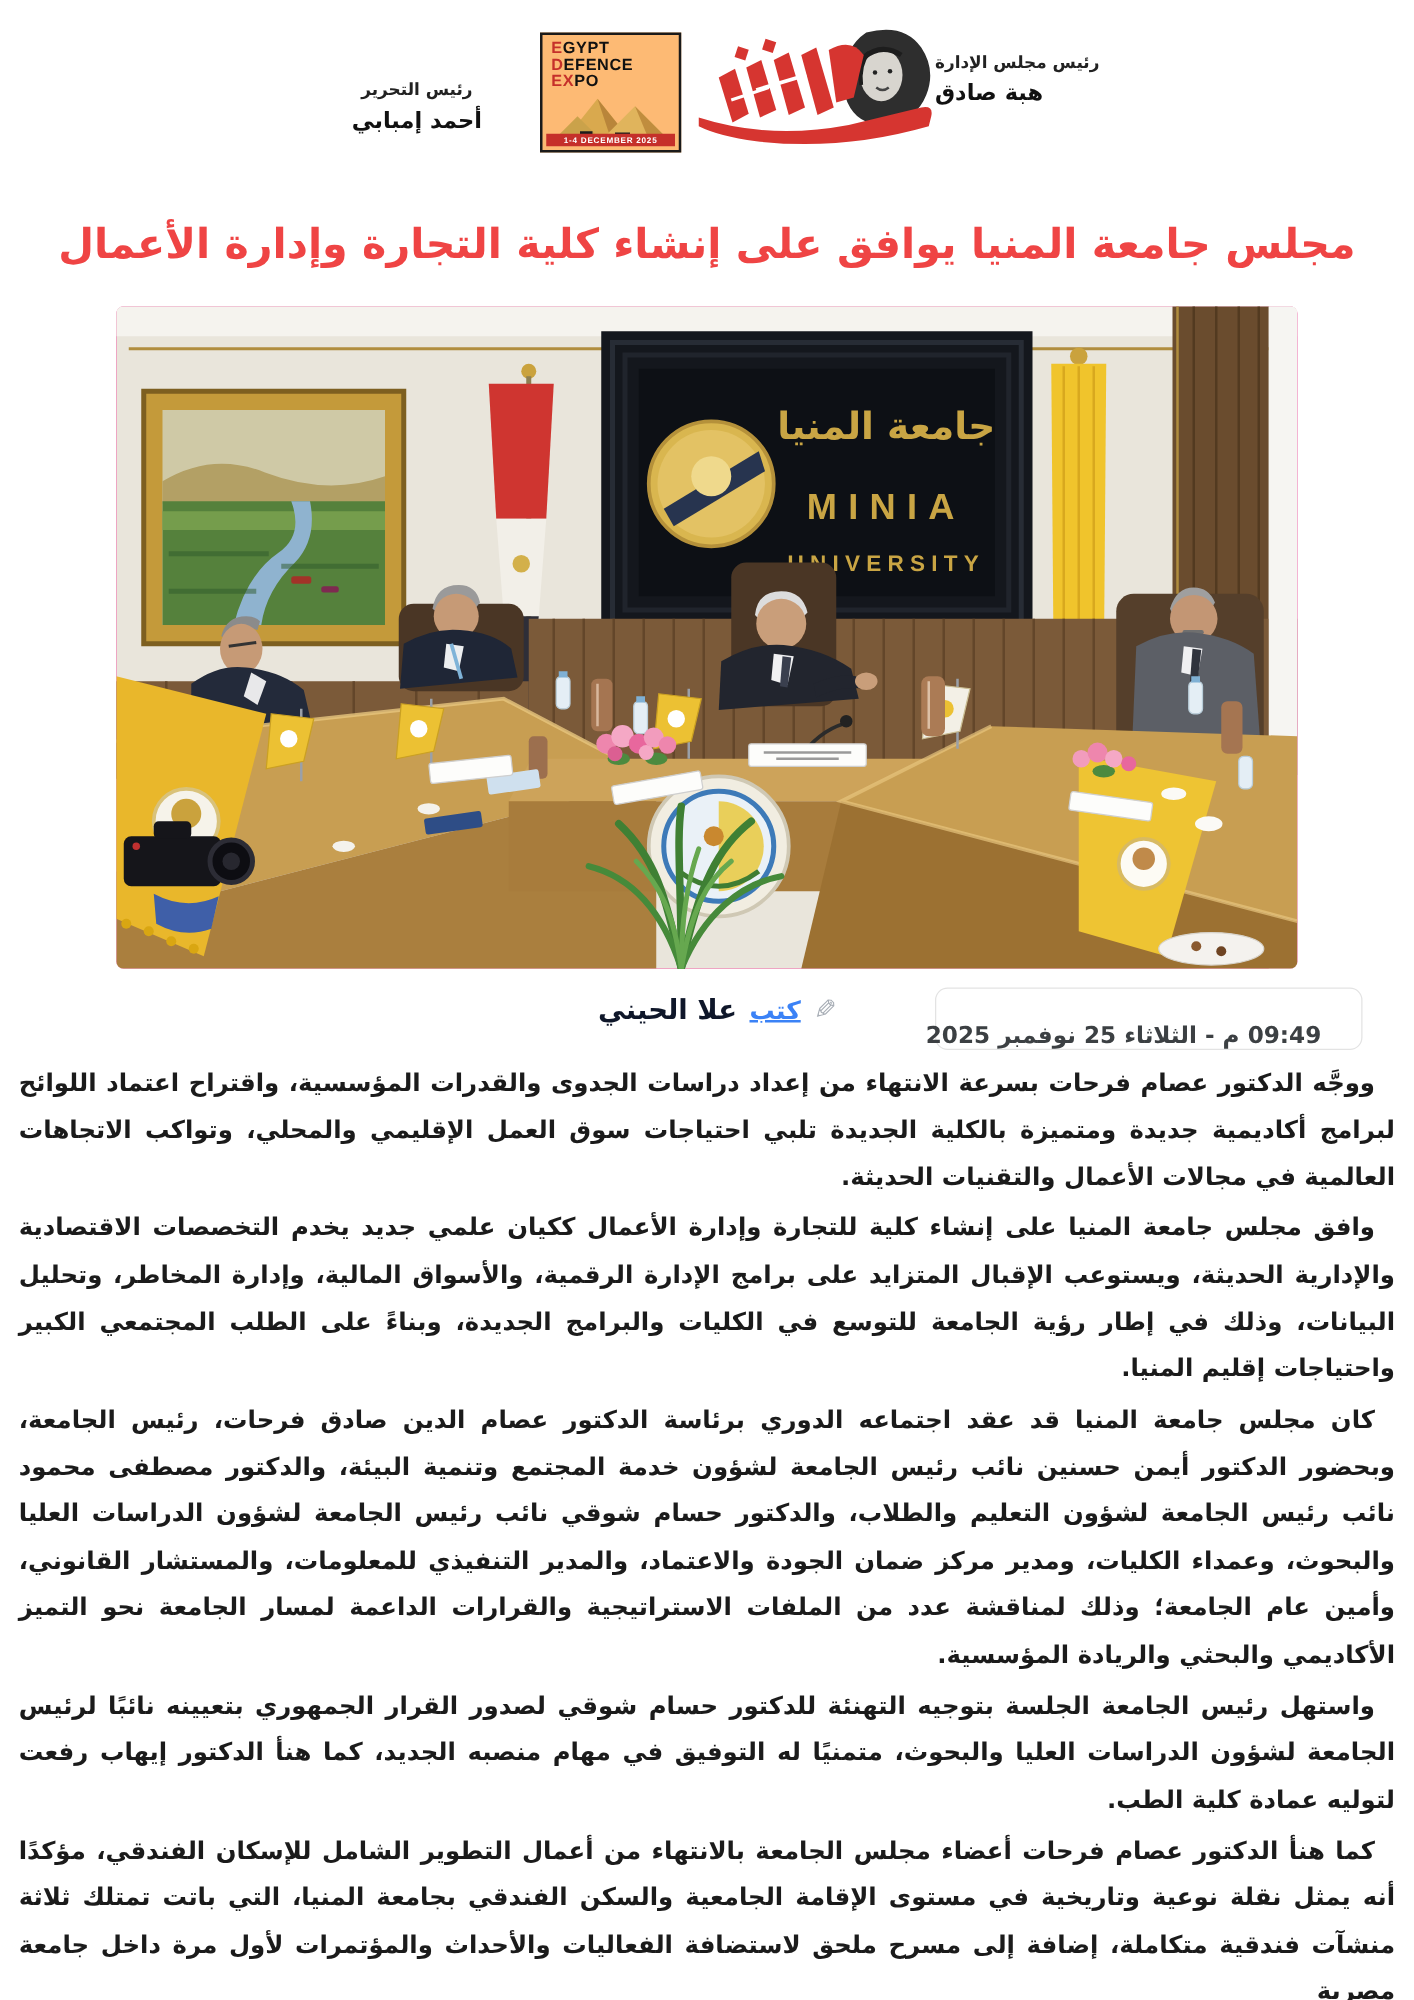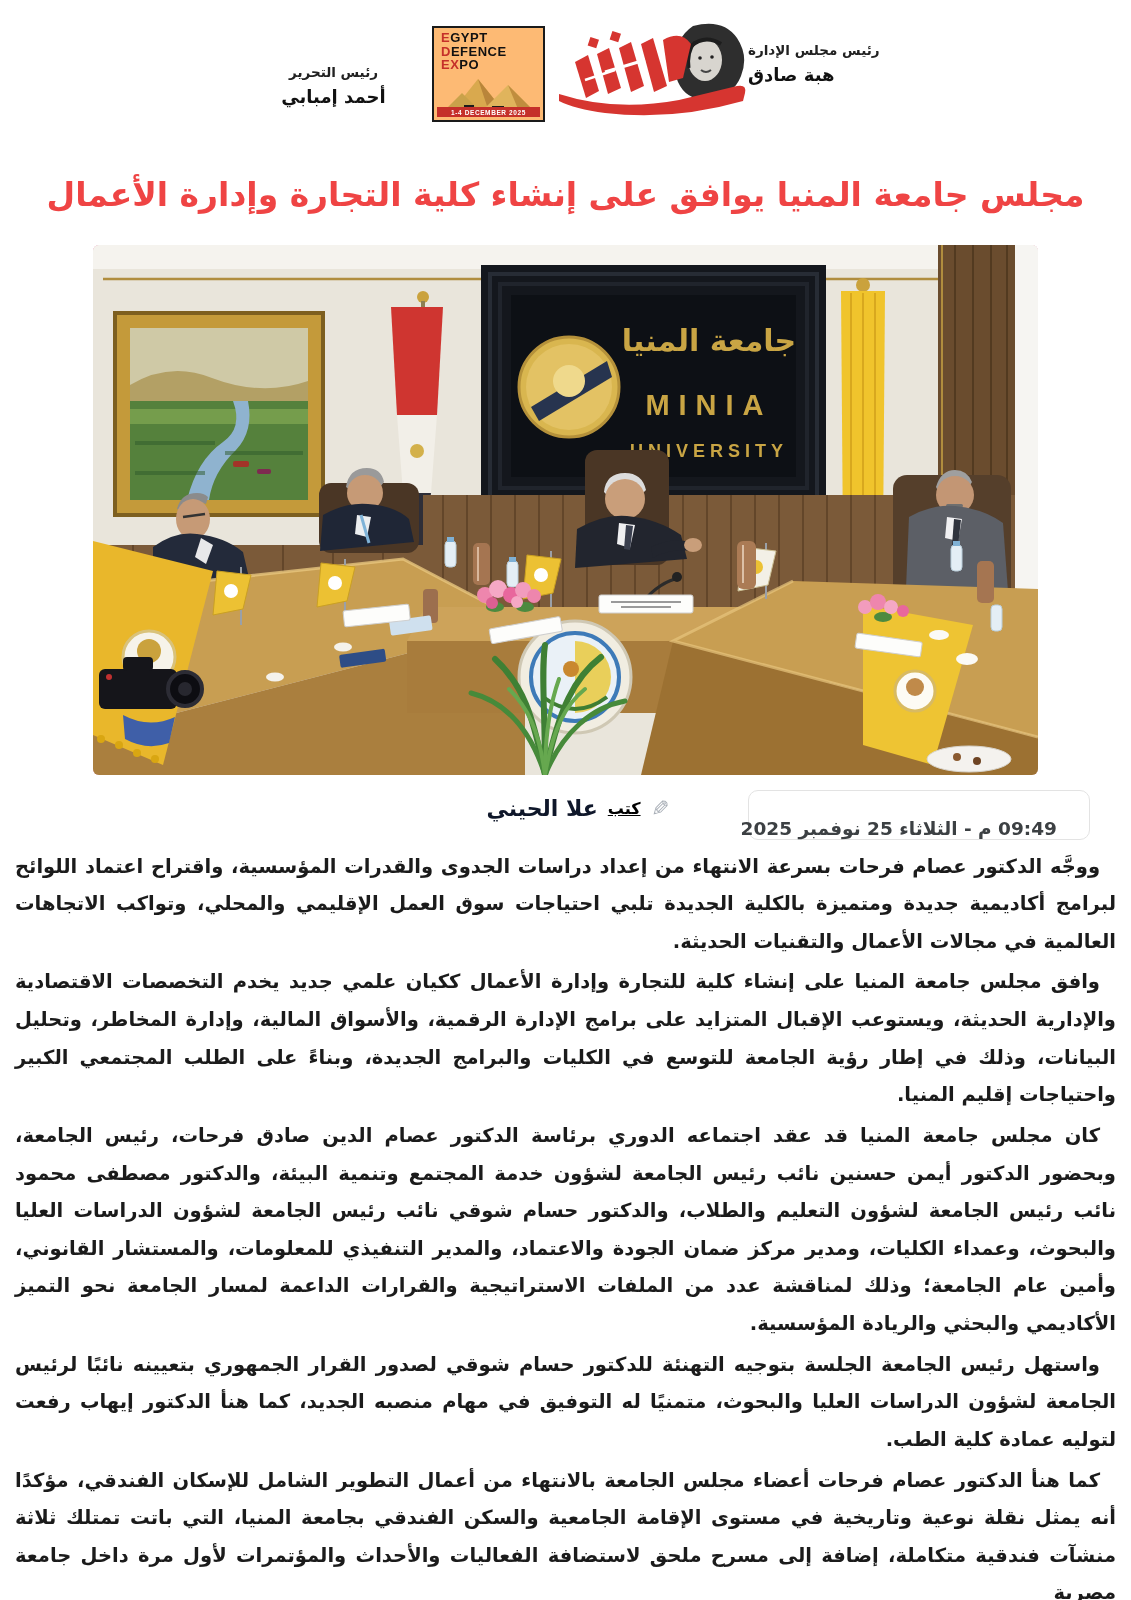--- a/index.html
+++ b/index.html
@@ -33,21 +33,21 @@
   figure.photo svg { display:block; width:100%; height:100%; }
   
   .meta-row { position:relative; height:52px; margin-top:13px; }
   .datebox { position:absolute; right:41px; top:2px; width:342px; height:50px;
              border:1.5px solid #e3e3e3; border-radius:10px; direction:rtl;
              display:flex; align-items:flex-end; gap:9px; padding:0 14px;
              font-size:18.5px; font-weight:700; color:#3c4043; white-space:nowrap; }
   .byline { position:absolute; right:462px; top:8px; direction:rtl;
             display:flex; align-items:center; gap:10px; white-space:nowrap; }
   .pencil { color:#a8aeb6; font-size:22px; transform:scaleX(-1); }
-  .written-by { color:#000000; font-size:16px; font-weight:700;text-decoration:underline; }
+  .written-by { color:#3b82f6; font-size:20px; font-weight:700;text-decoration:underline; }
   .author { color:#0f172a; font-size:22px; font-weight:800; }
   
   article { padding:8px 15px 0; direction:rtl; text-align:justify; }
   article p { font-size:19.5px; line-height:1.93; font-weight:700; color:#1b1b1b;
               text-indent:16px; margin-bottom:3px; }
 </style>
 </head>
 <body>
 
 <header class="masthead">

